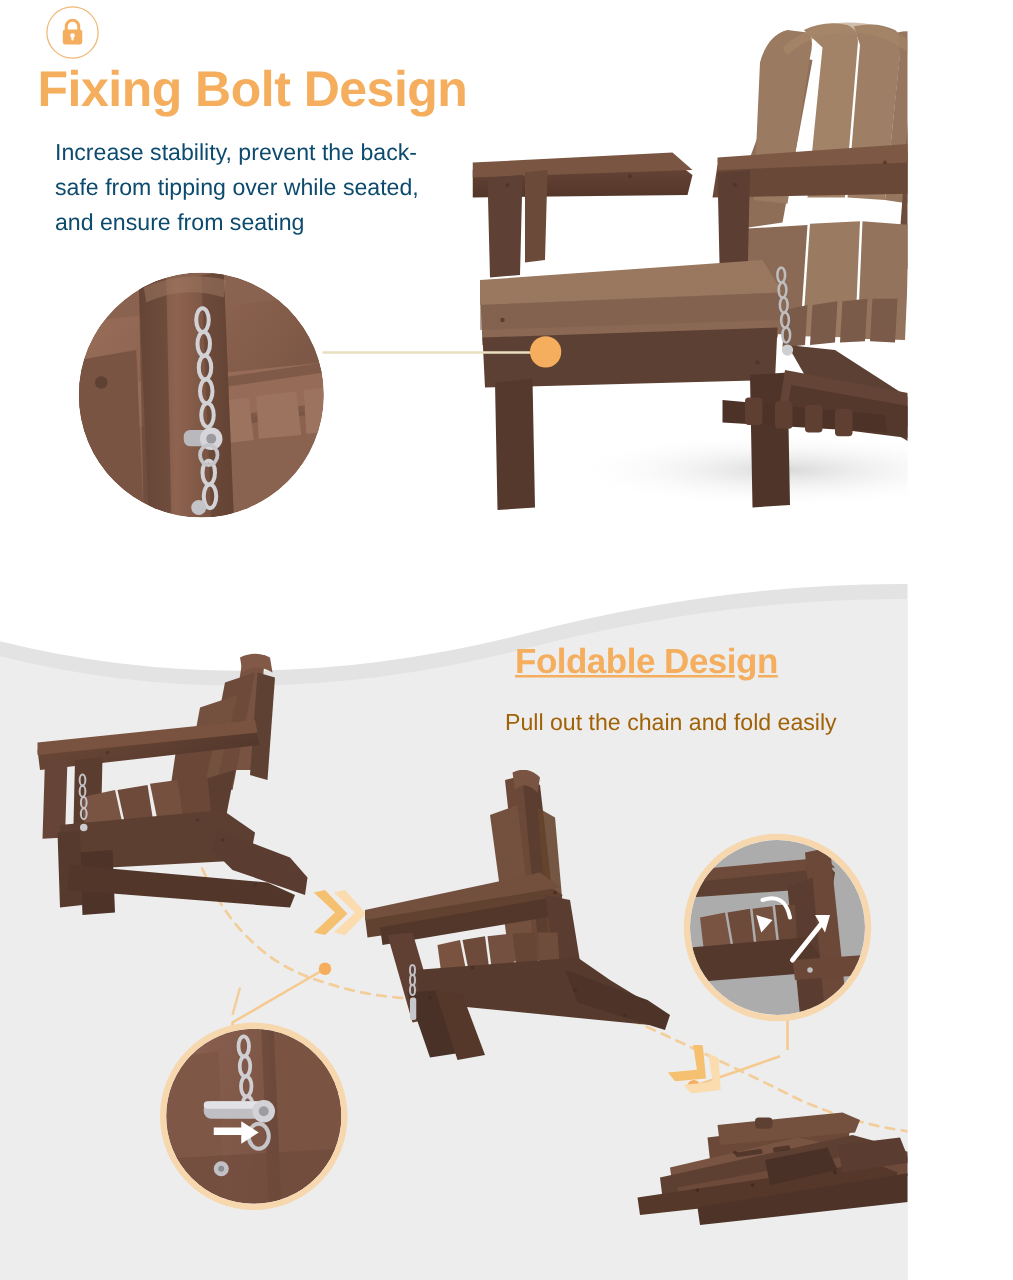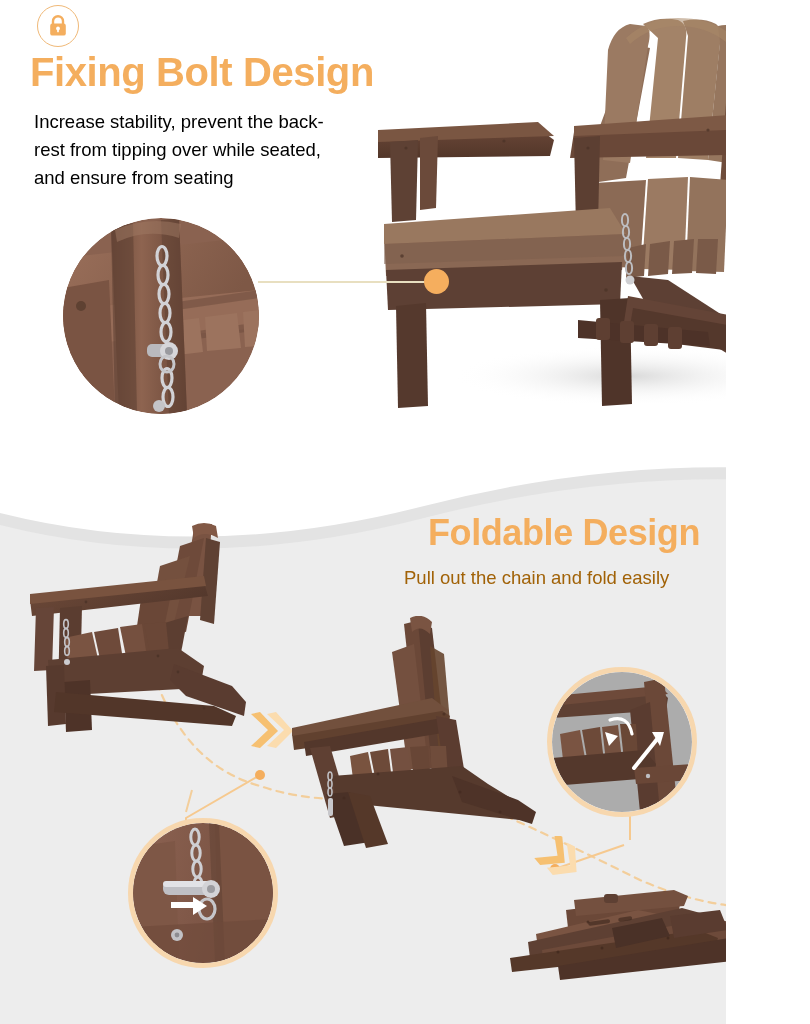--- a/index.html
+++ b/index.html
@@ -19,27 +19,27 @@
 
   
   .lock-badge{position:absolute;left:37px;top:5px;width:42px;height:42px;
     border:1.6px solid #F0B978;border-radius:50%;box-sizing:border-box;
     display:flex;align-items:center;justify-content:center;}
   .lock-badge svg{display:block;}
 
   .h1-top{position:absolute;left:30px;top:52px;font-size:40px;font-weight:bold;
     color:#F4AE5E;letter-spacing:-0.4px;line-height:1;white-space:nowrap;}
 
-  .sub-top{position:absolute;left:34px;top:108px;width:350px;font-size:18.5px;
-    color:#000000;line-height:1.52;font-weight:400;}
+  .sub-top{position:absolute;left:44px;top:108px;width:350px;font-size:18.5px;
+    color:#0c4a6e;line-height:1.52;font-weight:400;}
   .sub-top span{display:block;white-space:nowrap;}
 
   
-  .h1-bot{position:absolute;left:428px;top:515px;font-size:36px;font-weight:bold;
-    color:#F4AE5E;letter-spacing:-0.4px;line-height:1;white-space:nowrap;}
+  .h1-bot{position:absolute;left:412px;top:515px;font-size:28px;font-weight:bold;
+    color:#F4AE5E;letter-spacing:-0.4px;line-height:1;white-space:nowrap;text-decoration:underline;}
   .sub-bot{position:absolute;left:404px;top:565px;font-size:18.5px;color:#a16207;
     line-height:1.4;white-space:nowrap;}
 
   
   .callout-line{position:absolute;left:258px;top:281px;width:178px;height:2px;
     background:#E8DFC0;}
   .callout-dot{position:absolute;left:424px;top:269px;width:25px;height:25px;
     border-radius:50%;background:#F5AE5E;}
 
   
@@ -71,21 +71,21 @@
         <rect x="3.2" y="9.6" width="15.6" height="12" rx="2.2" fill="#F4AE5E"></rect>
         <circle cx="11" cy="14.4" r="1.9" fill="#FFFFFF"></circle>
         <rect x="10.15" y="14.4" width="1.7" height="4" rx="0.8" fill="#FFFFFF"></rect>
       </svg>
     </div>
 
     <div class="h1-top">Fixing Bolt Design</div>
 
     <div class="sub-top">
       <span>Increase stability, prevent the back-</span>
-      <span>rest from tipping over while seated,</span>
+      <span>safe from tipping over while seated,</span>
       <span>and ensure from seating</span>
     </div>
 
     <div class="photo" style="left:378px;top:8px;">
       <svg width="430" height="430" viewBox="0 0 430 430">
         <defs>
           <linearGradient id="slatL" x1="0" y1="0" x2="1" y2="0">
             <stop offset="0" stop-color="#9C7A62"></stop>
               <stop offset="1" stop-color="#8B6A55"></stop>
           </linearGradient>

